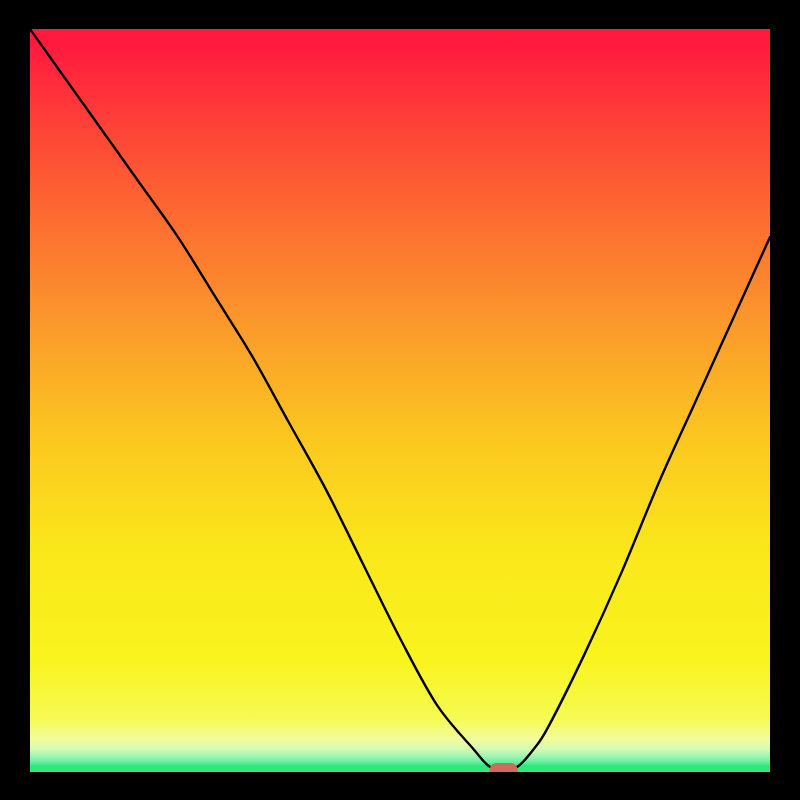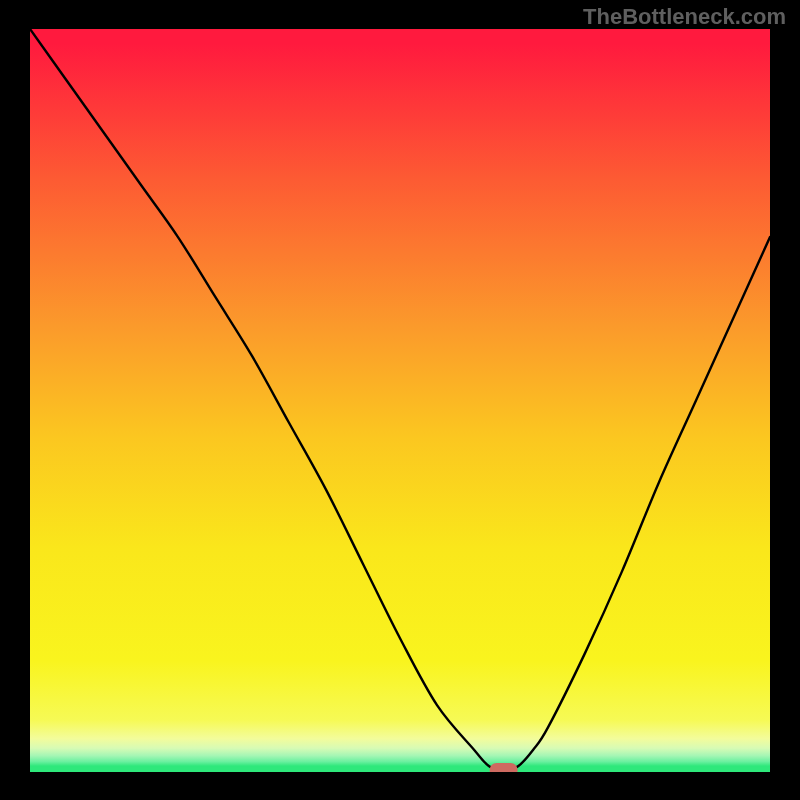--- a/index.html
+++ b/index.html
@@ -33,21 +33,20 @@
     height: 743px;
   }
   svg {
     display: block;
   }
 </style>
 </head>
 <body>
 
 <div class="container">
-  <div class="watermark">TheBottleneck.com</div>
   <div class="plot-area">
     <svg id="chart-svg" width="740" height="743" viewBox="0 0 740 743">
         <defs>
           <linearGradient id="bgGrad" x1="0" y1="0" x2="0" y2="1">
             <stop offset="0.00%" stop-color="#FF1A3E"></stop>
             <stop offset="2.00%" stop-color="#FF1A3E"></stop>
             <stop offset="20.00%" stop-color="#FD5A33"></stop>
             <stop offset="40.00%" stop-color="#FB9A2B"></stop>
             <stop offset="55.00%" stop-color="#FBC720"></stop>
             <stop offset="70.00%" stop-color="#FAE71B"></stop>

